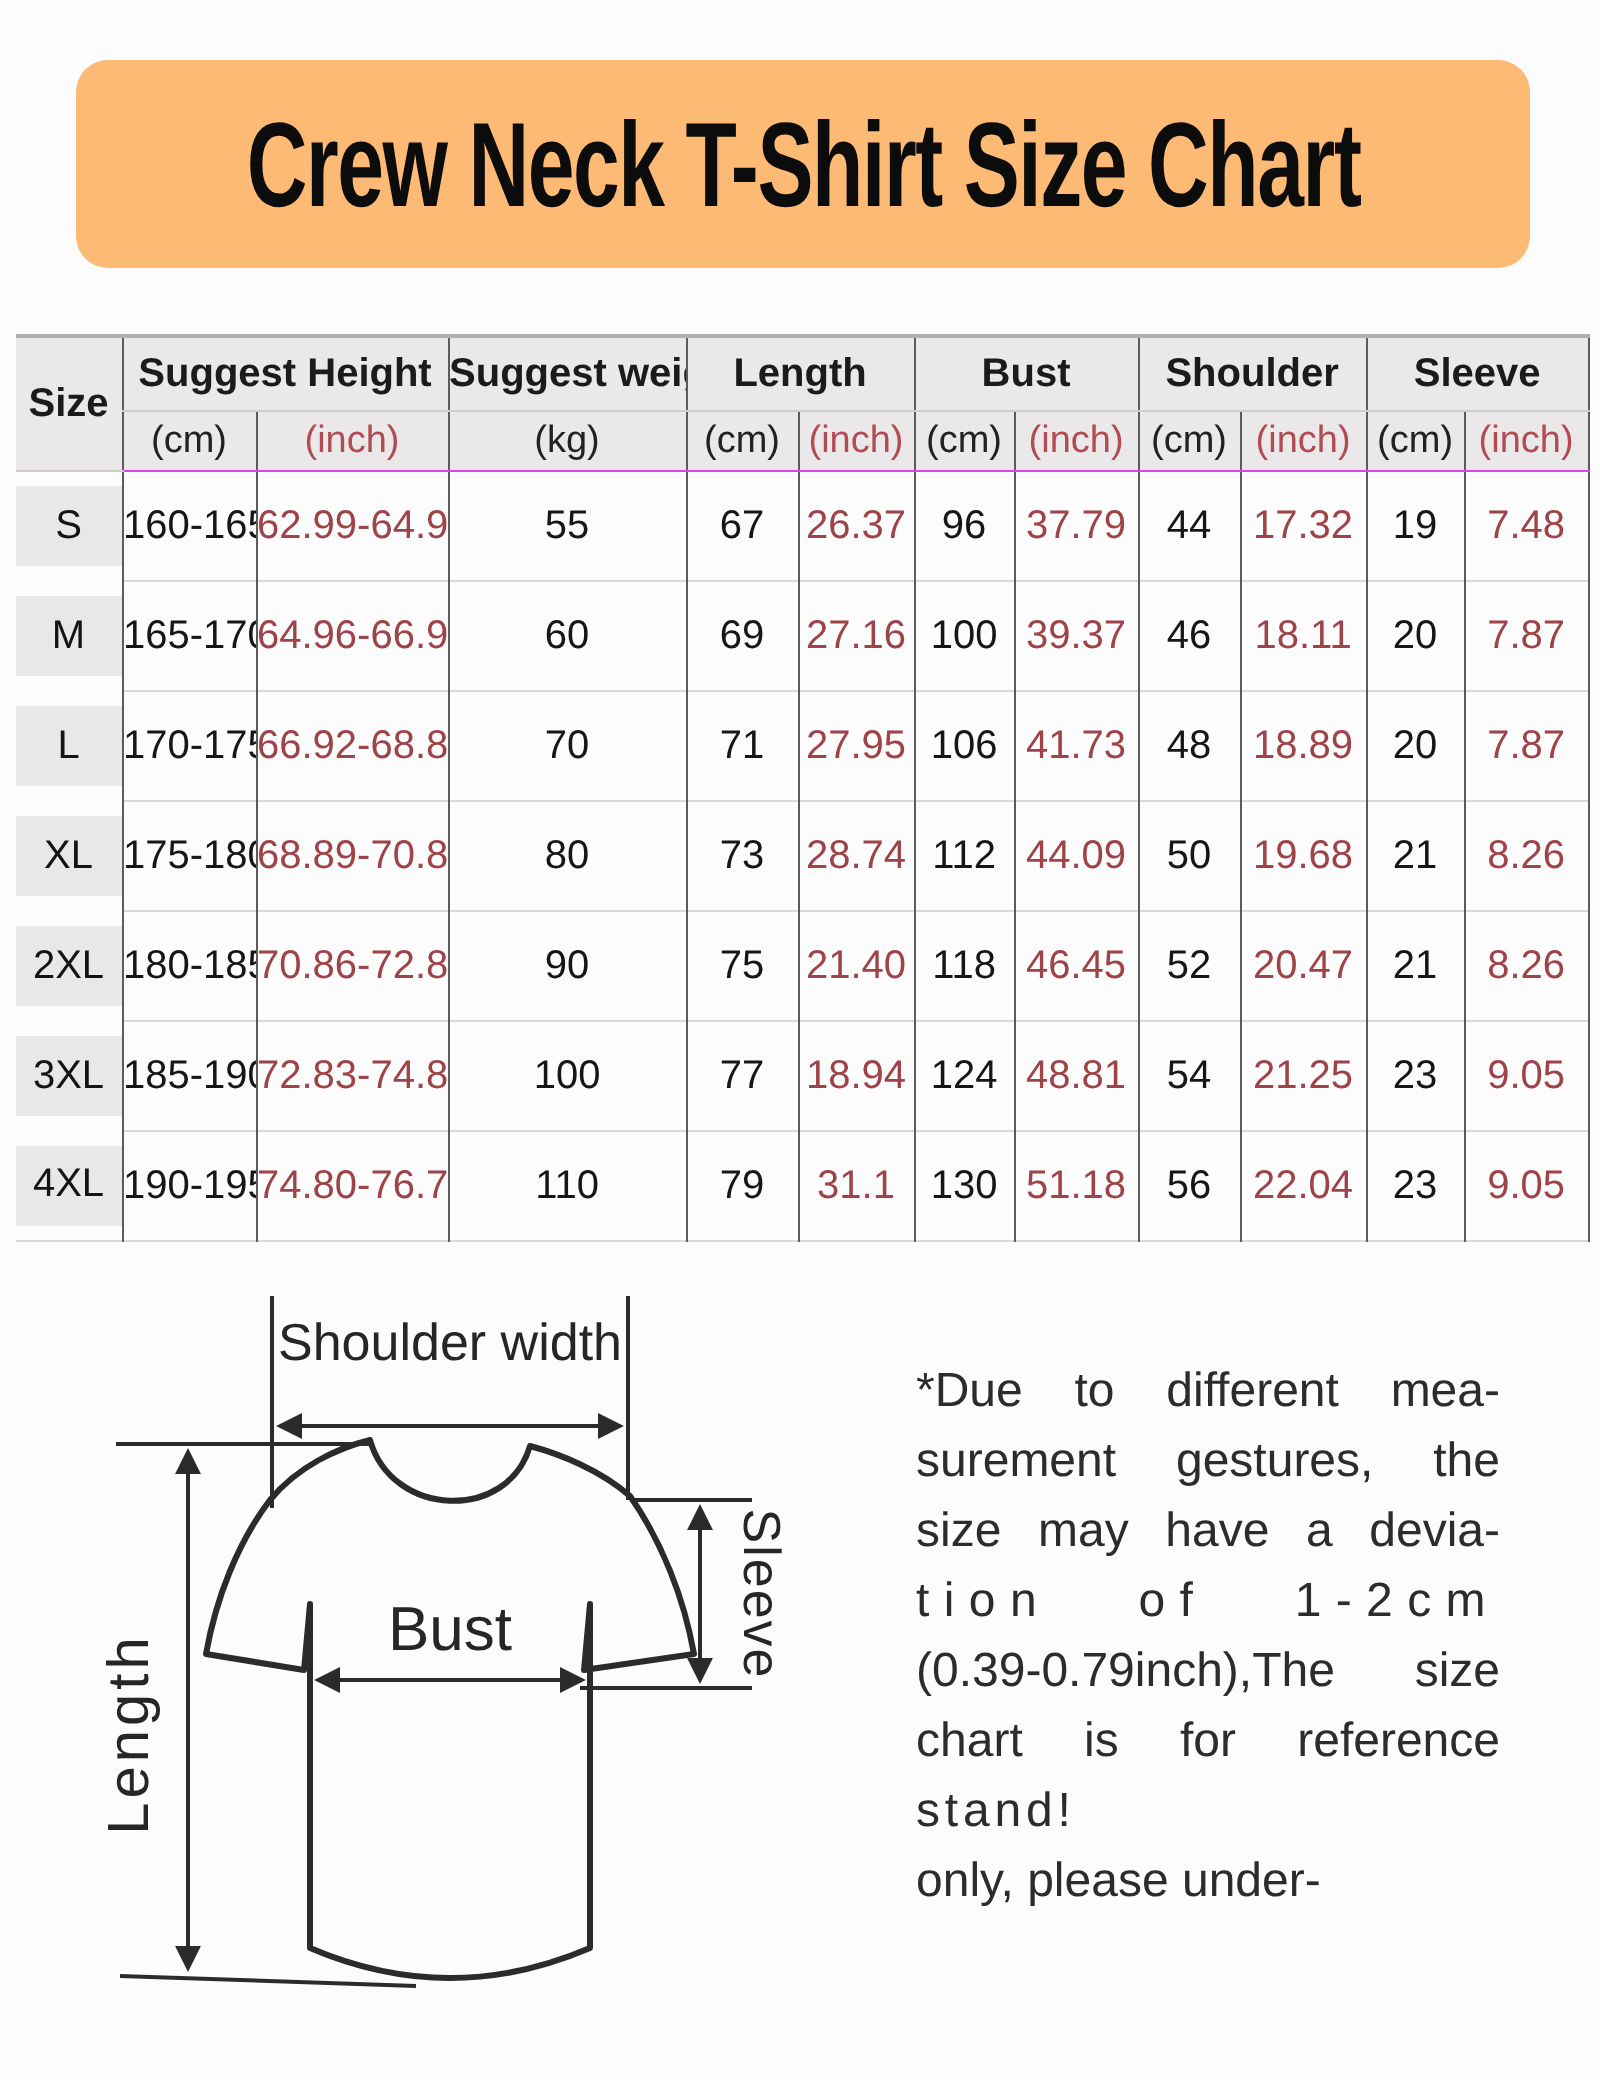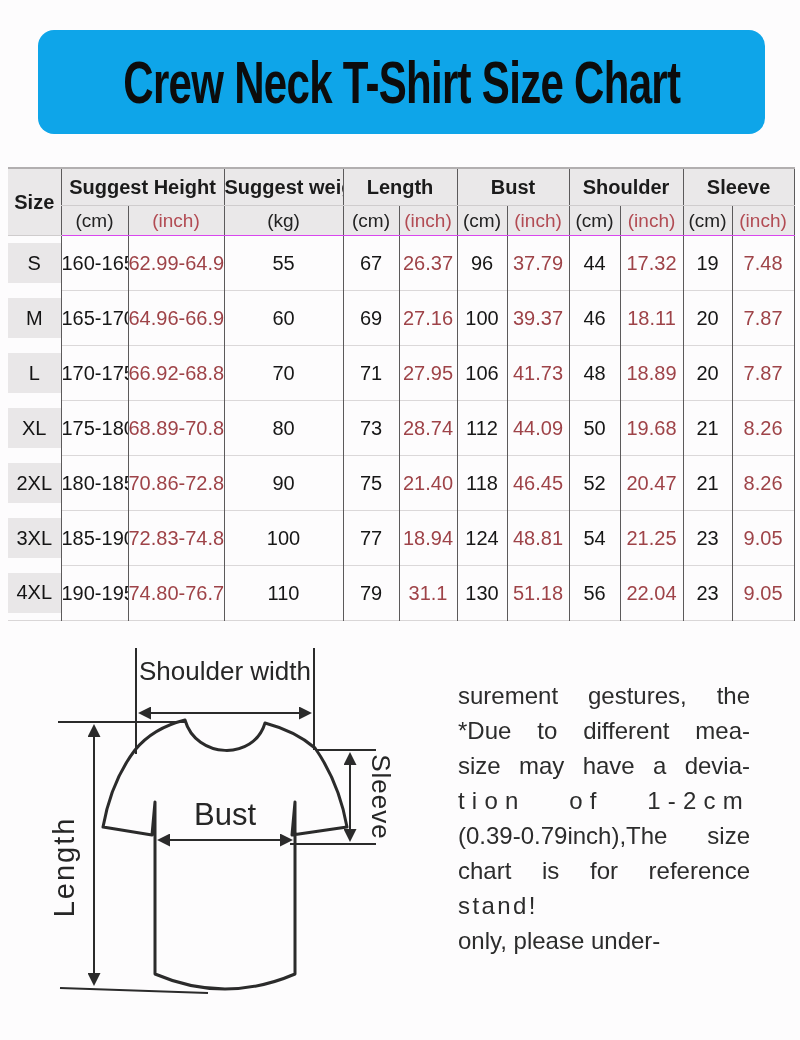--- a/index.html
+++ b/index.html
@@ -4,21 +4,21 @@
 <style>
   html,body{margin:0;padding:0;background:#ffffff;}
   .page{
     position:relative;width:800px;height:1040px;overflow:hidden;
     background:#fdfcfd;font-family:"Liberation Sans","DejaVu Sans",sans-serif;
     color:#161616;
   }
   
   .title-bar{
     position:absolute;left:38px;top:30px;width:727px;height:104px;
-    background:#0ea5e9;border-radius:16px;
+    background:#fdba74;border-radius:16px;
     display:flex;align-items:center;justify-content:center;
   }
   .title-bar .title-text{
     font-size:60px;font-weight:700;color:#0c0c0c;white-space:nowrap;
     letter-spacing:-1px;transform:scaleX(0.70);transform-origin:center;
   }
   
   table.size-table{
     position:absolute;left:8px;top:167px;width:786px;
     border-collapse:collapse;table-layout:fixed;
@@ -250,22 +250,22 @@
       <line x1="131" y1="208" x2="263" y2="208" stroke="#2b2b2b" stroke-width="2" marker-start="url(#arr)" marker-end="url(#arr)"></line>
 
       <line x1="287" y1="118" x2="348" y2="118" stroke="#2b2b2b" stroke-width="2"></line>
       <line x1="262" y1="212" x2="348" y2="212" stroke="#2b2b2b" stroke-width="2"></line>
       <line x1="322" y1="122" x2="322" y2="208" stroke="#2b2b2b" stroke-width="2" marker-start="url(#arr)" marker-end="url(#arr)"></line>
       <text x="344" y="165" text-anchor="middle" font-size="26" letter-spacing="1" transform="rotate(90 344 165)">Sleeve</text>
     </svg>
   </div>
 
   <div class="note">
+    <div class="note-line">*Due to different mea-</div>
     <div class="note-line">surement gestures, the</div>
-    <div class="note-line">*Due to different mea-</div>
     <div class="note-line">size may have a devia-</div>
     <div class="note-line">tion of 1-2cm</div>
     <div class="note-line">(0.39-0.79inch),The size</div>
     <div class="note-line">chart is for reference</div>
     <div class="note-line">stand!</div>
     <div class="note-line">only, please under-</div>
   </div>
 
 </div>
 

